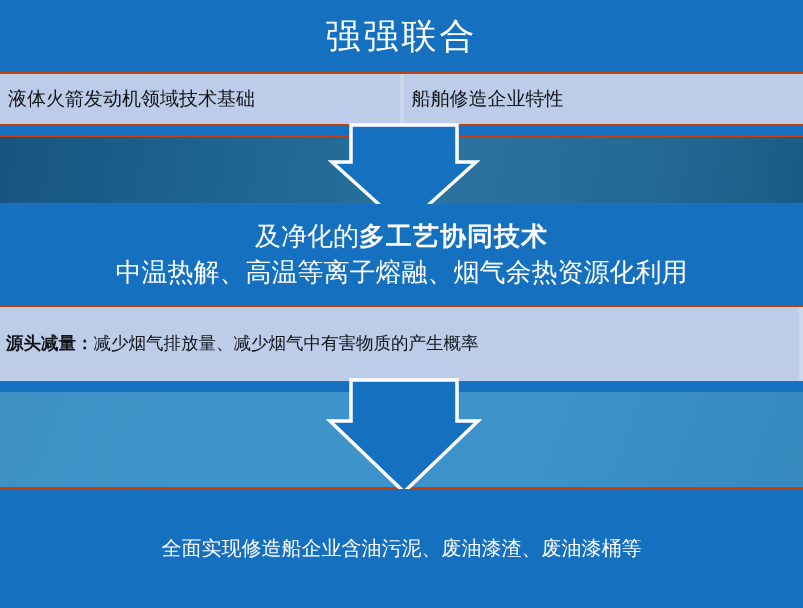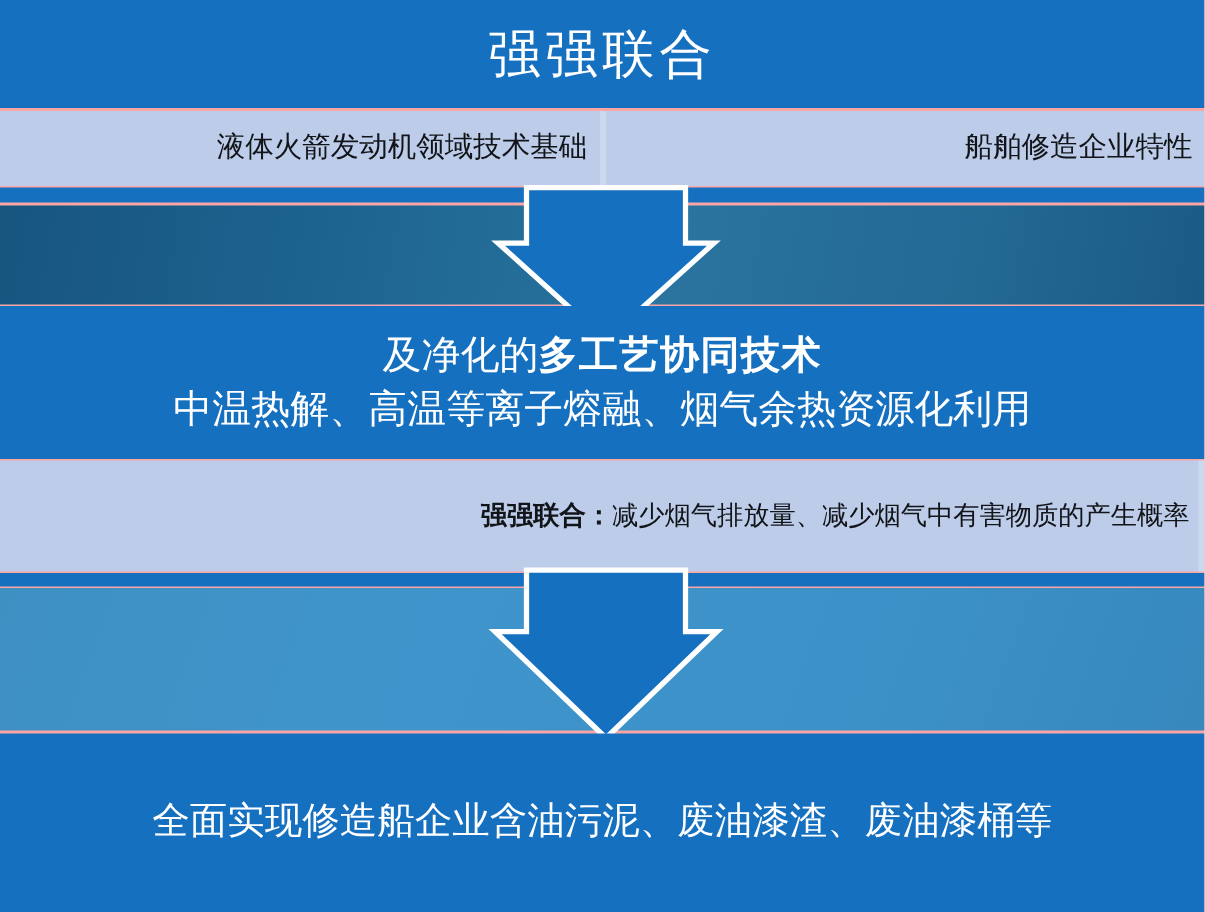--- a/index.html
+++ b/index.html
@@ -10,21 +10,21 @@
   body {
     width: 803px;
     height: 608px;
     font-family: "Liberation Serif", "DejaVu Serif", serif;
     overflow: hidden;
   }
   #slide {
     position: relative;
     width: 803px;
     height: 608px;
-    background: #fca5a5;
+    background: #c2410c;
     overflow: hidden;
   }
 
   
   .band {
     position: absolute;
     left: 0;
     width: 803px;
     box-sizing: border-box;
   }
@@ -48,21 +48,21 @@
 
   
   .light-band {
     background: #bdcce8;
     display: flex;
     align-items: center;
   }
   .light-band .col {
     flex: 1 1 0;
     box-sizing: border-box;
-    text-align: right;
+    text-align: left;
     color: #111418;
     padding: 0 8px;
   }
   .col-divider {
     width: 4px;
     align-self: stretch;
     background: #ccd8ee;
   }
 
   .row-a { top: 74px; height: 50px; }
@@ -114,21 +114,21 @@
     justify-content: center;
     color: #ffffff;
   }
   .stmt-a { top: 204px; height: 102px; }
   .stmt-b { top: 489px; height: 119px; }
   .stmt-line {
     line-height: 1.38;
     white-space: nowrap;
   }
   .stmt-a .stmt-line { font-size: 26px; }
-  .stmt-b .stmt-line { font-size: 25px; }
+  .stmt-b .stmt-line { font-size: 20px; }
   .stmt-line.bold, .stmt-line .bold {
     font-weight: bold;
     letter-spacing: 1px;
   }
 </style>
 </head>
 <body>
 
 <div id="slide">
 
@@ -149,21 +149,21 @@
       <path d="M 351 -12 L 351 25 L 332 25 L 404 90 L 476 25 L 457 25 L 457 -12 Z" fill="#1570c0" stroke="#ffffff" stroke-width="3.5" stroke-linejoin="miter"></path>
     </svg>
   </div>
 
   <div class="band stmt-band stmt-a">
     <div class="stmt-line"><span>及净化的</span><span class="bold">多工艺协同技术</span></div>
     <div class="stmt-line">中温热解、高温等离子熔融、烟气余热资源化利用</div>
   </div>
 
   <div class="band light-band row-b">
-    <div class="col"><span class="kw">强强联合：</span><span>减少烟气排放量、减少烟气中有害物质的产生概率</span></div>
+    <div class="col"><span class="kw">源头减量：</span><span>减少烟气排放量、减少烟气中有害物质的产生概率</span></div>
     <div class="col-divider"></div>
   </div>
 
   <div class="band strip strip-b"></div>
 
   <div class="band arrow-band-2">
     <svg class="arrow-svg" height="95" viewBox="0 0 803 95">
       <path d="M 351 -12 L 351 29 L 330 29 L 404 100 L 478 29 L 457 29 L 457 -12 Z" fill="#1570c0" stroke="#ffffff" stroke-width="3.5" stroke-linejoin="miter"></path>
     </svg>
   </div>

